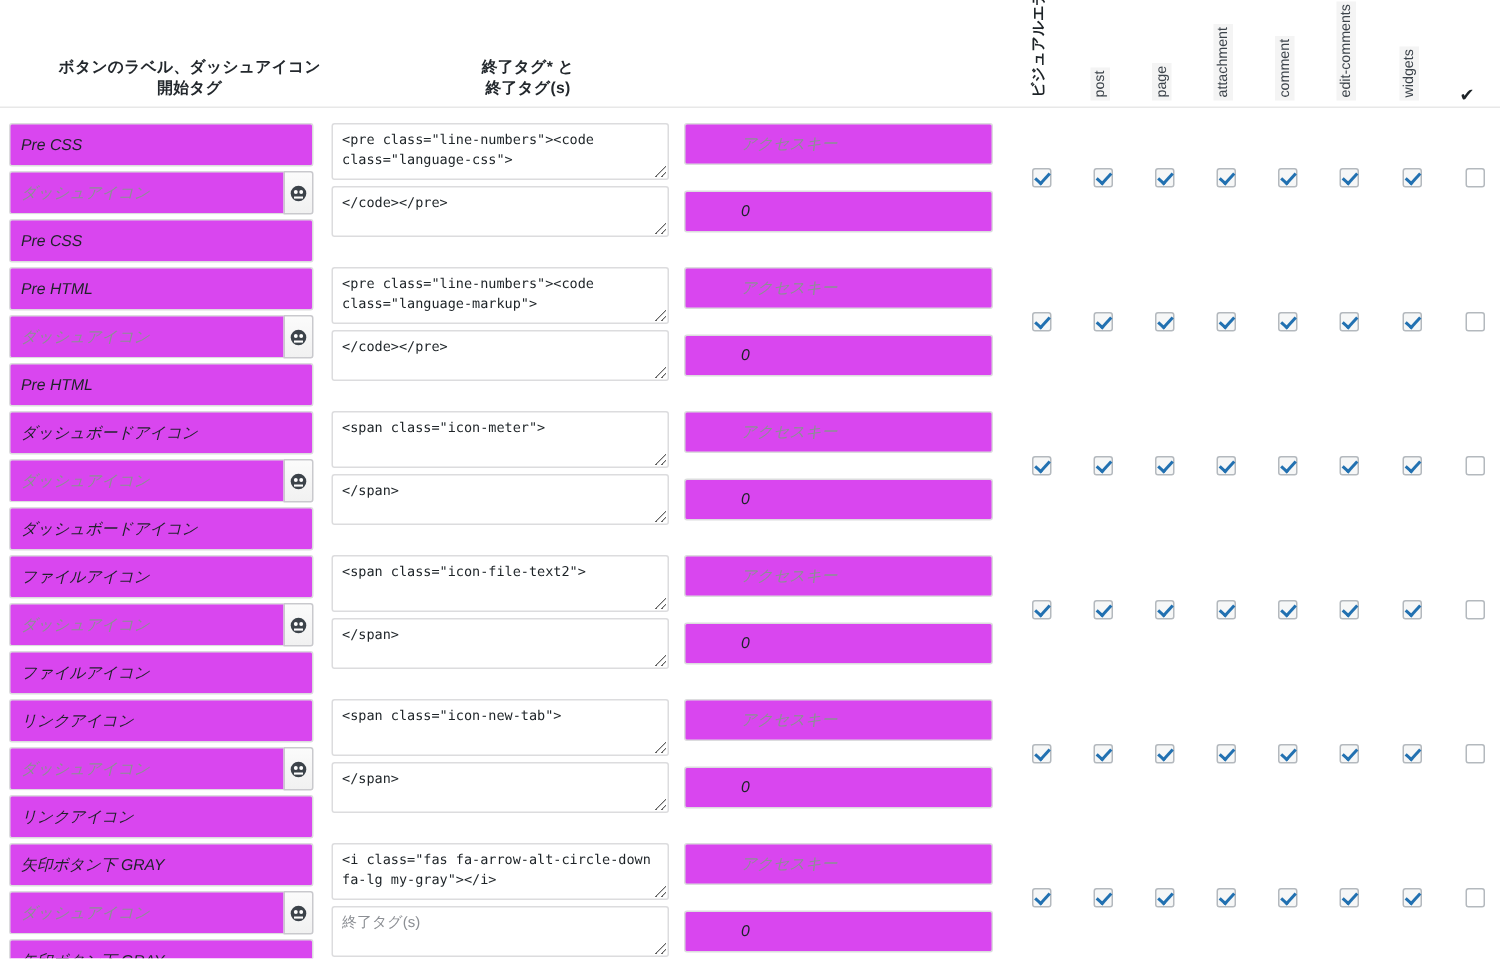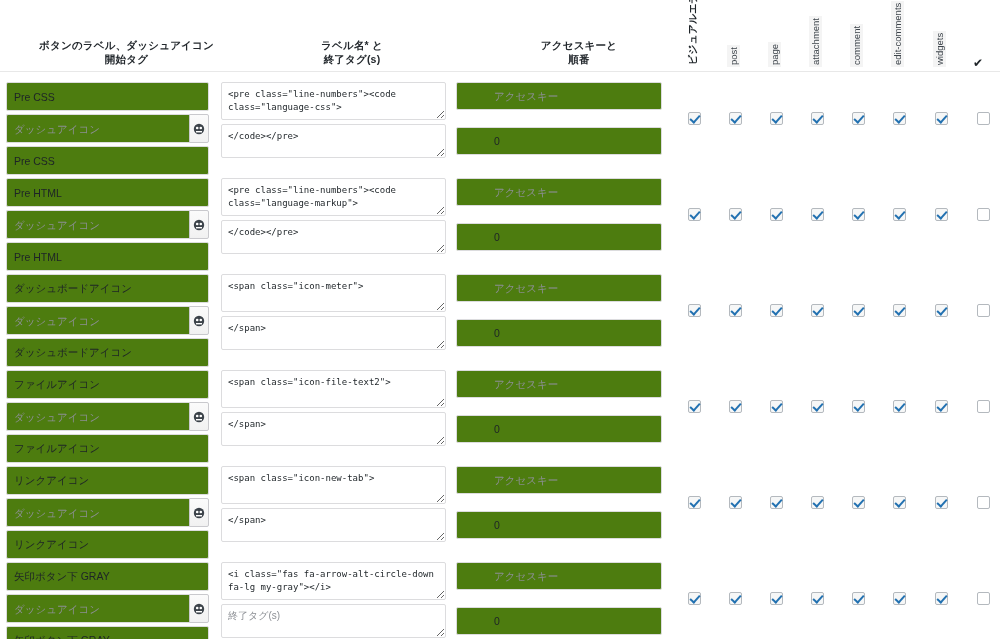--- a/index.html
+++ b/index.html
@@ -77,28 +77,29 @@
     position: absolute;
     left: 6px;
     top: 10px;
     width: 203px;
   }
   .fld {
     width: 100%;
     height: 29px;
     border: 1px solid #dcdcde;
     border-radius: 2px;
-    background: #4d7c0f;
+    background: #d946ef;
     font-size: 10.5px;
     font-family: "Liberation Sans", "DejaVu Sans", sans-serif;
     color: #1d2327;
     padding: 0 7px;
     line-height: 27px;
     outline: none;
     display: block;
+    font-style: italic;
   }
   .fld::placeholder { color: #8c8f94; }
   .dashrow {
     position: relative;
     margin: 3px 0;
     display: flex;
     align-items: stretch;
   }
   .dashrow .fld { border-right: none; border-radius: 2px 0 0 2px; }
   .dash-btn {
@@ -192,26 +193,22 @@
 <body>
 
 <div class="page">
 
   <div class="thead">
     <div class="th-text th-label">
       <div>ボタンのラベル、ダッシュアイコン</div>
       <div>開始タグ</div>
     </div>
     <div class="th-text th-tags">
-      <div>ラベル名* と</div>
+      <div>終了タグ* と</div>
       <div>終了タグ(s)</div>
-    </div>
-    <div class="th-text th-acc">
-      <div>アクセスキーと</div>
-      <div>順番</div>
     </div>
     <div id="rot-headers">
         <div class="th-rot jp" style="left: 699px;">ビジュアルエディター</div>
         <div class="th-rot" style="left: 740px;">post</div>
         <div class="th-rot" style="left: 781px;">page</div>
         <div class="th-rot" style="left: 822px;">attachment</div>
         <div class="th-rot" style="left: 863px;">comment</div>
         <div class="th-rot" style="left: 904px;">edit-comments</div>
         <div class="th-rot" style="left: 946px;">widgets</div>
       </div>

